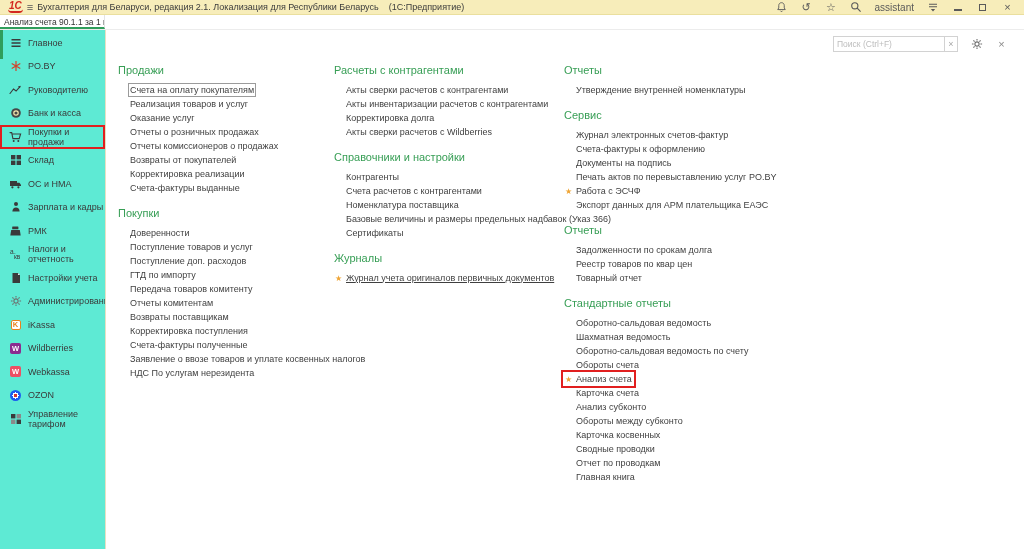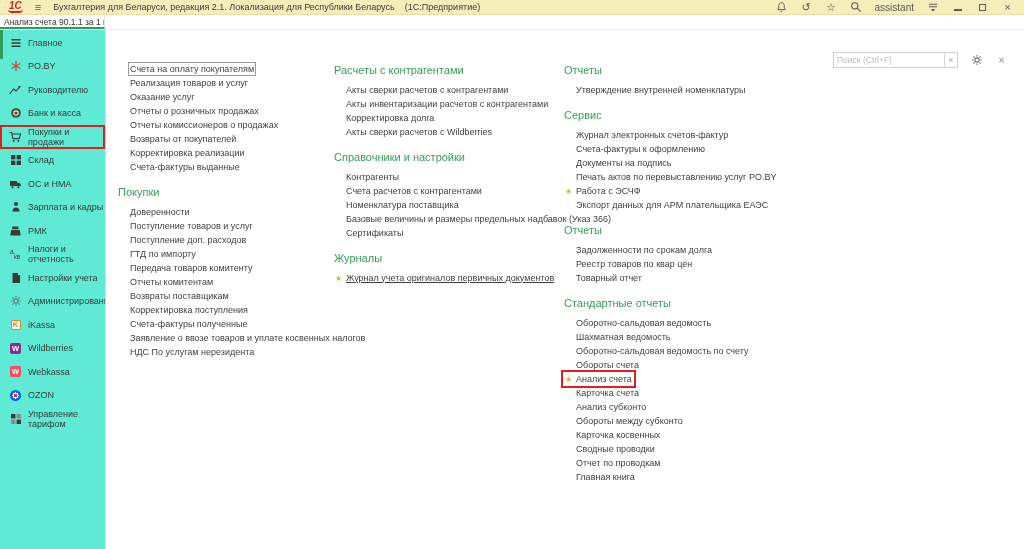--- a/index.html
+++ b/index.html
@@ -1,21 +1,21 @@
 <!DOCTYPE html>
 <html><head>
 <meta charset="utf-8">
 <style>
   * { box-sizing: border-box; margin: 0; padding: 0; }
   html,body { width:1024px; height:549px; overflow:hidden;
     font-family:"Liberation Sans","DejaVu Sans",sans-serif; background:#fff; }
 
   
   .titlebar { height:15px; background:#f7edba; display:flex; align-items:center;
-    gap:12px; padding:0 6px 0 8px; font-size:9px; color:#3b3b3b;
+    gap:4px; padding:0 6px 0 8px; font-size:9px; color:#3b3b3b;
     border-bottom:1px solid #eadf9e; }
   .logo1c { color:#d3281e; font-weight:bold; font-style:italic; font-size:10px;
     line-height:10px; border-bottom:2px solid #d3281e; border-radius:0 0 4px 4px;
     padding:0 1px; }
   .tb-ham { font-size:11px; color:#555; }
   .tb-title { white-space:nowrap; overflow:hidden; }
   .tb-suffix { margin-left:10px; color:#3b3b3b; }
   .tb-icons { margin-left:auto; display:flex; align-items:center; gap:12px;
     color:#5a5a5a; padding-right:4px; }
   .tbi { display:flex; align-items:center; justify-content:center; width:13px; height:13px; cursor:default; }
@@ -43,21 +43,21 @@
   .brand { width:11px; height:11px; display:flex; align-items:center; justify-content:center;
     font-size:7.5px; font-weight:bold; border-radius:2px; }
   .brand.ikassa { width:10px; height:10px; border:1px solid #e8821e; color:#e8821e; background:#fff; }
   .brand.wb { background:#8b2c8f; color:#fff; }
   .brand.webk { background:#ee4f63; color:#fff; }
   .brand.ozon { width:11px; height:11px; border-radius:50%;
     background:radial-gradient(circle at 50% 50%, #d6342c 0 1.7px, #ffffff 1.7px 3.1px, #1a5cf0 3.1px); }
 
   .main { flex:1; position:relative; background:#fff; border-left:1px solid #e7e0c2; }
 
-  .search-row { position:absolute; top:22px; right:16px; display:flex; align-items:center; gap:12px; }
+  .search-row { position:absolute; top:6px; right:16px; display:flex; align-items:center; gap:12px; }
   .search-box { display:flex; align-items:center; }
   .search-box input { width:112px; height:16px; border:1px solid #d2d2d2; font-size:8.5px;
     padding:0 3px; color:#444; outline:none;
     font-family:"Liberation Sans","DejaVu Sans",sans-serif; }
   .search-box input::placeholder { color:#bdbdbd; }
   .clear-btn { width:13px; height:16px; border:1px solid #d2d2d2; border-left:none;
     display:flex; align-items:center; justify-content:center; color:#a8a8a8; font-size:9px; }
   .panel-btn { display:flex; align-items:center; justify-content:center; width:13px; height:13px;
     color:#8a8a8a; }
   .panel-btn .ch { font-size:11px; color:#8a8a8a; }
@@ -290,20 +290,21 @@
             <path d="M6 .9v1.7M6 9.4v1.7M.9 6h1.7M9.4 6h1.7M2.4 2.4l1.2 1.2M8.4 8.4l1.2 1.2M9.6 2.4 8.4 3.6M3.6 8.4 2.4 9.6" stroke="#6e6e6e" stroke-width="1.1"></path>
           </svg>
         </span>
       <span class="panel-btn">
           <span class="ch">×</span>
         </span>
     </div>
     <div id="cols">
         <div class="menu-col col-0">
           <div class="menu-section">
+            <div class="menu-header">Продажи</div>
             <div class="menu-item"><span><span class="focus-box">Счета на оплату покупателям</span></span></div>
             <div class="menu-item"><span><span>Реализация товаров и услуг</span></span></div>
             <div class="menu-item"><span><span>Оказание услуг</span></span></div>
             <div class="menu-item"><span><span>Отчеты о розничных продажах</span></span></div>
             <div class="menu-item"><span><span>Отчеты комиссионеров о продажах</span></span></div>
             <div class="menu-item"><span><span>Возвраты от покупателей</span></span></div>
             <div class="menu-item"><span><span>Корректировка реализации</span></span></div>
             <div class="menu-item"><span><span>Счета-фактуры выданные</span></span></div>
           </div>
           <div class="menu-section">

